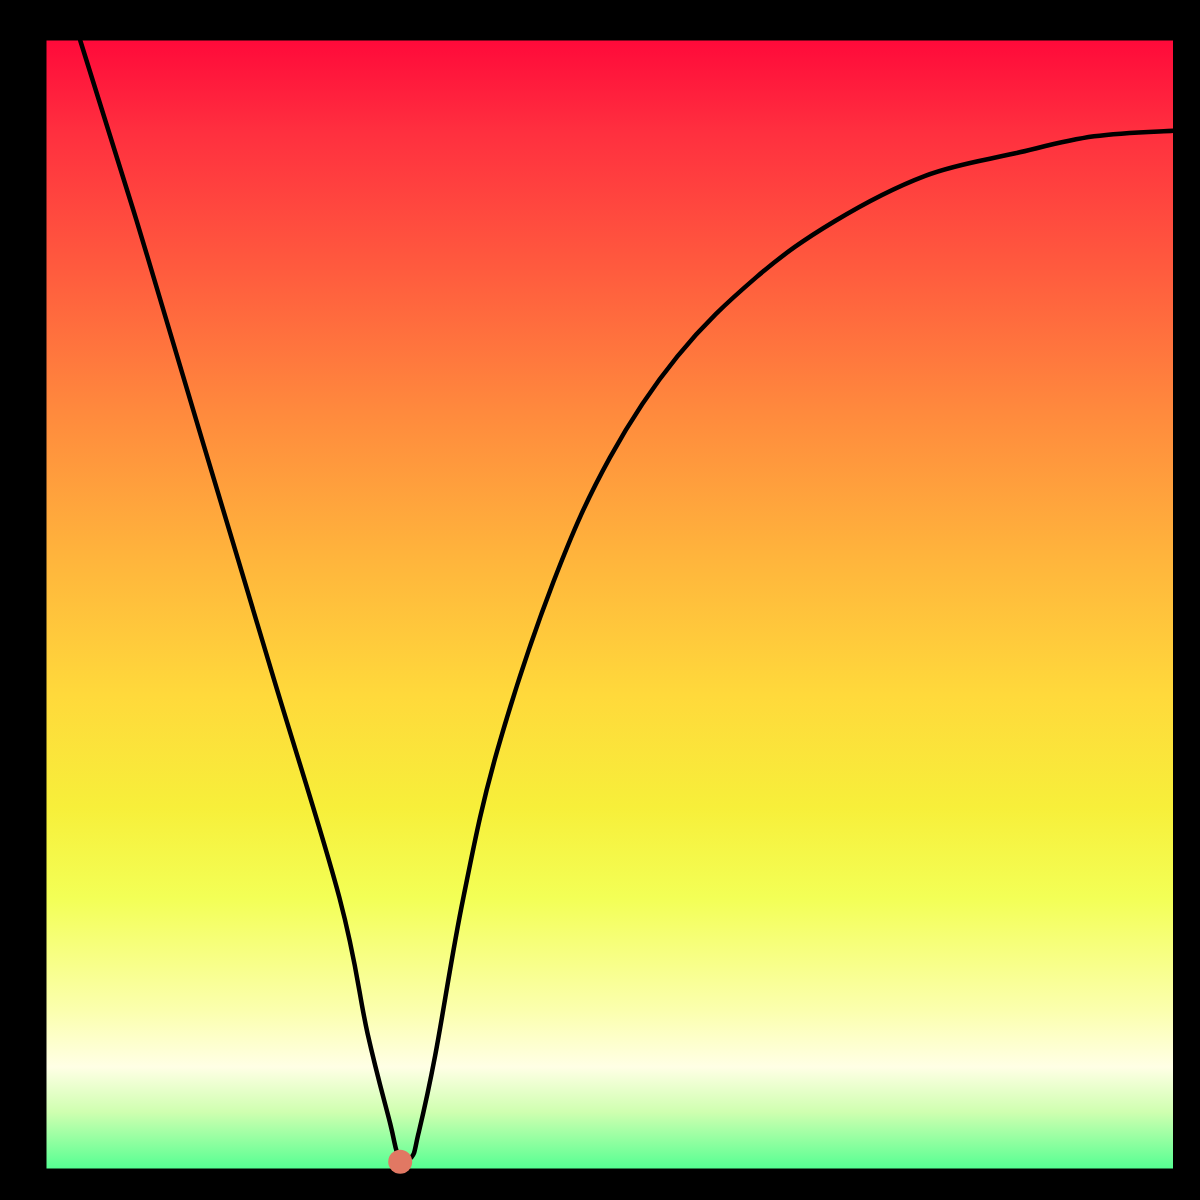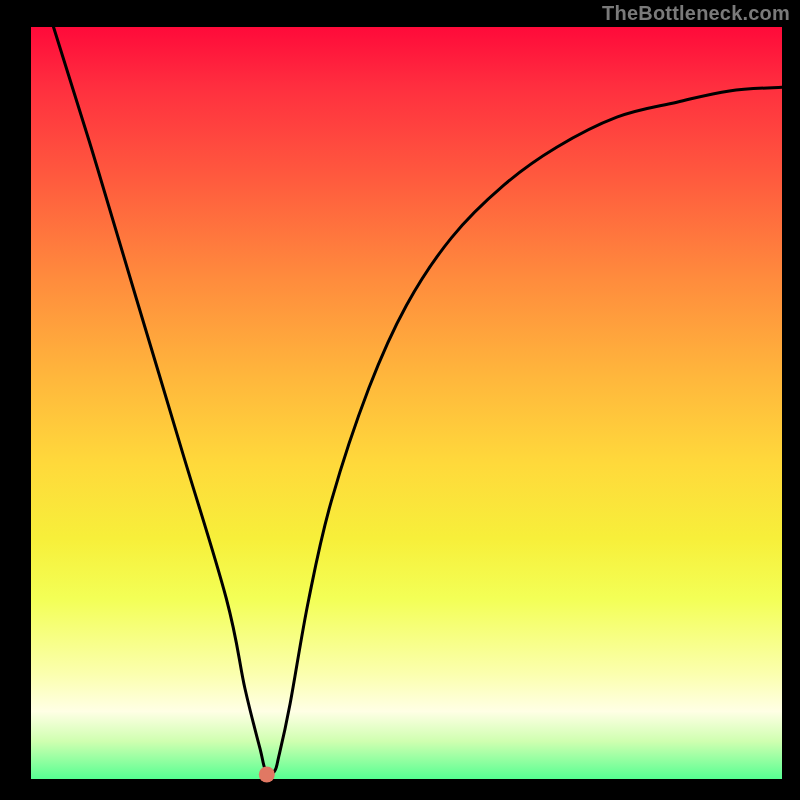--- a/index.html
+++ b/index.html
@@ -54,14 +54,13 @@
 </style>
 </head>
 <body>
 
 <div class="frame">
   <div class="plot" id="plot" style="left: 31px; top: 27px; width: 751px; height: 752px;"></div>
   <svg class="curve" id="curve-svg" width="800" height="800">
     <path id="curve-path" fill="none" stroke="#000" stroke-width="3" stroke-linejoin="round" stroke-linecap="round" d="M 53.5 27.0 C 60.3 48.7, 76.2 98.6, 91.1 147.3 C 105.9 196.0, 119.9 243.6, 136.1 297.7 C 152.4 351.9, 165.0 394.0, 181.2 448.1 C 197.4 502.3, 214.8 555.2, 226.3 598.5 C 237.8 641.8, 239.0 661.7, 245.0 688.8 C 251.1 715.8, 256.3 734.0, 260.1 748.9 C 263.8 763.8, 263.5 767.4, 266.1 771.5 C 268.6 775.5, 272.0 774.2, 274.3 771.5 C 276.6 768.8, 276.0 768.6, 278.8 756.4 C 281.7 744.3, 284.7 732.2, 290.1 703.8 C 295.5 675.4, 301.4 635.1, 308.9 598.5 C 316.3 562.0, 320.6 538.7, 331.4 500.8 C 342.2 462.9, 355.4 423.2, 368.9 388.0 C 382.5 352.8, 391.6 332.3, 406.5 305.2 C 421.4 278.2, 434.0 259.2, 451.6 237.6 C 469.1 215.9, 485.2 201.2, 504.1 184.9 C 523.1 168.7, 536.4 159.5, 556.7 147.3 C 577.0 135.1, 595.2 125.4, 616.8 117.2 C 638.4 109.1, 656.6 106.9, 676.9 102.2 C 697.1 97.5, 710.5 93.6, 729.4 90.9 C 748.4 88.2, 772.5 87.8, 782.0 87.2"></path>
     <circle id="marker-dot" cx="266.8" cy="774.5" r="8" fill="#e17863"></circle>
   </svg>
-  <div class="attrib">TheBottleneck.com</div>
 </div>
 
 </body></html>

